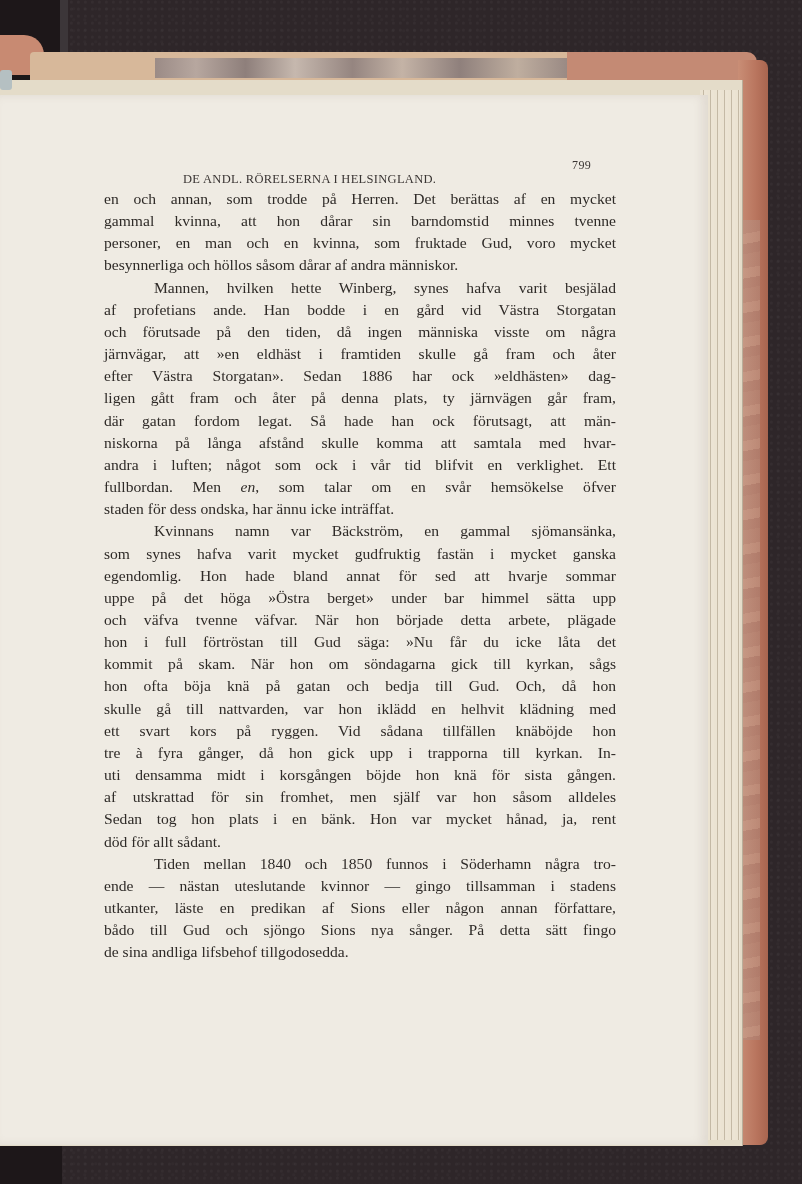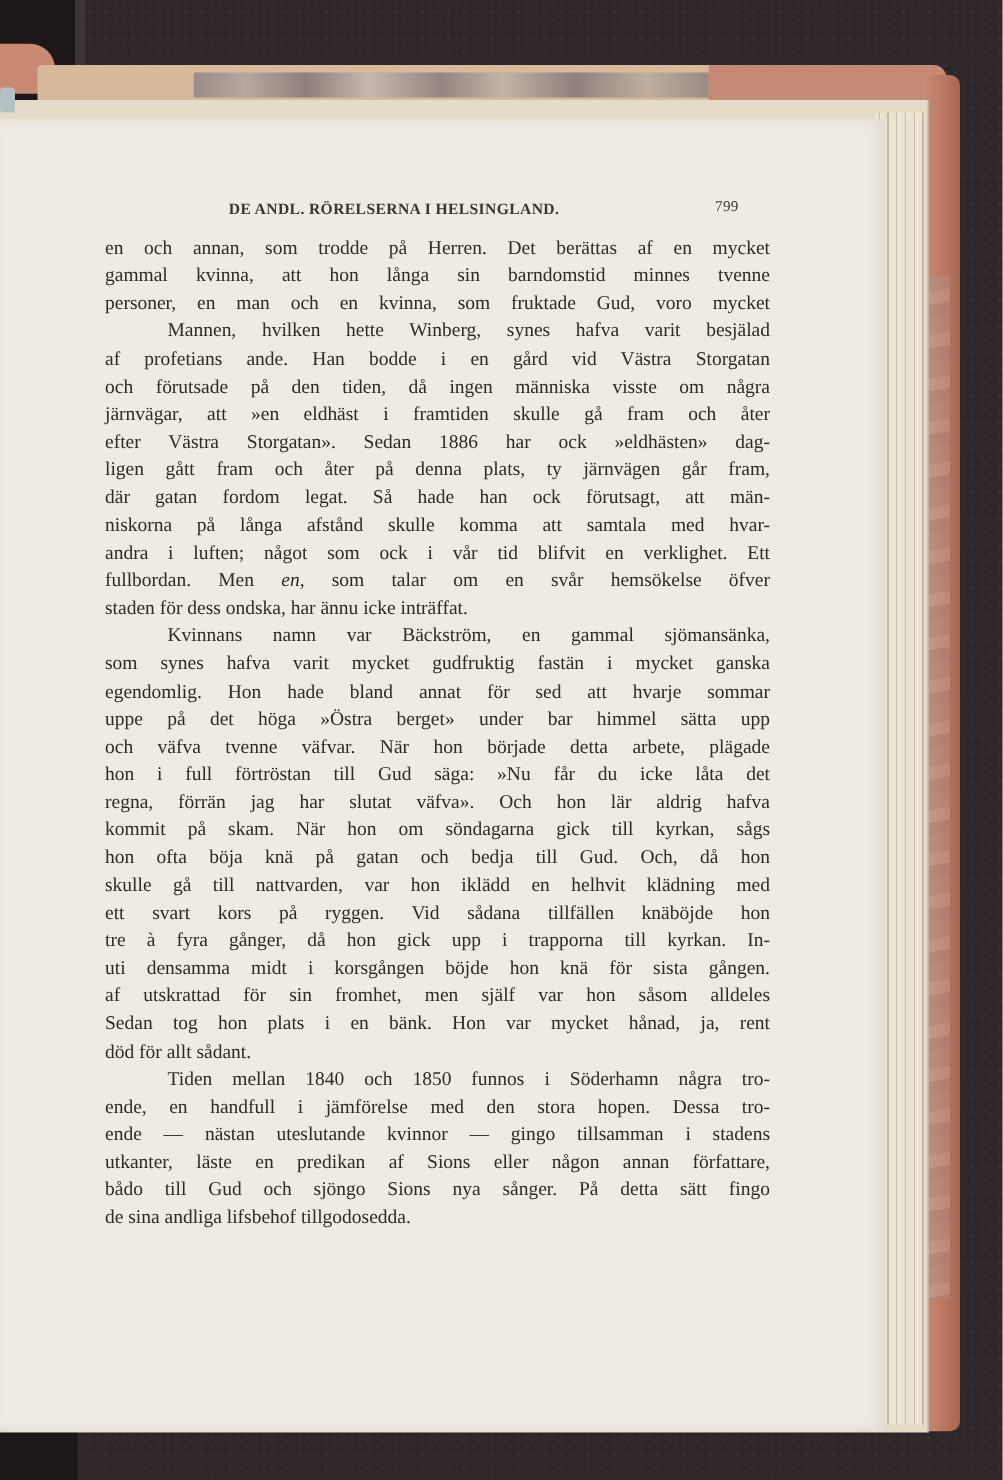--- a/index.html
+++ b/index.html
@@ -53,24 +53,24 @@
   .page {
     position: absolute; left: 0; top: 95px; width: 708px; height: 1050px;
     background: #efebe3;
     box-shadow: inset -6px 0 10px rgba(120,100,80,0.12);
   }
   .running-head {
     position: absolute; left: 183px; top: 160px; width: 420px;
     font-family: "Liberation Serif", serif; font-size: 12.5px; color: #3a3533;
     letter-spacing: 0.3px;
   }
-  .running-head .title { position: absolute; left: 0; top: 0; font-weight: bold; }
+  .running-head .title { position: absolute; left: 0; top: 12px; }
   .running-head .pageno { position: absolute; right: 12px; top: -2px; font-size: 12px; }
   .body { position: absolute; left: 84px; top: 188px; width: 532px; }
-  .line { display: block; white-space: nowrap; }
+  .line { display: block; white-space: nowrap; margin-left: 20px; }
   .line.j { text-align: justify; text-align-last: justify; }
   .line.l { text-align: left; text-align-last: left; }
   .ital { font-style: italic; }
   .spine-thread {
     position: absolute; left: 0; top: 70px; width: 12px; height: 20px;
     background: #b5c0c2; border-radius: 3px;
   }
   .corner-fray {
     position: absolute; left: 0; top: 35px; width: 44px; height: 40px;
     background: #c88a72; border-radius: 0 20px 10px 0;
@@ -93,22 +93,23 @@
 <div class="page"></div>
 
 <div class="running-head">
   <span class="title">DE ANDL. RÖRELSERNA I HELSINGLAND.</span>
   <span class="pageno">799</span>
 </div>
 
 <div class="body" id="body">
     <div>
       <span class="line j" style="font-family: &quot;Liberation Serif&quot;, serif; font-size: 15.6px; line-height: 22.15px; color: rgb(46, 42, 39); white-space: normal; text-align: justify; text-align-last: justify;">en och annan, som trodde på Herren. Det berättas af en mycket</span>
-      <span class="line j" style="font-family: &quot;Liberation Serif&quot;, serif; font-size: 15.6px; line-height: 22.15px; color: rgb(46, 42, 39); white-space: normal; text-align: justify; text-align-last: justify;">gammal kvinna, att hon långa sin barndomstid minnes tvenne</span>
+      <span class="line j" style="font-family: &quot;Liberation Serif&quot;, serif; font-size: 15.6px; line-height: 22.15px; color: rgb(46, 42, 39); white-space: normal; text-align: justify; text-align-last: justify;">gammal kvinna, att hon dårar sin barndomstid minnes tvenne</span>
       <span class="line j" style="font-family: &quot;Liberation Serif&quot;, serif; font-size: 15.6px; line-height: 22.15px; color: rgb(46, 42, 39); white-space: normal; text-align: justify; text-align-last: justify;">personer, en man och en kvinna, som fruktade Gud, voro mycket</span>
+      <span class="line l" style="font-family: &quot;Liberation Serif&quot;, serif; font-size: 15.6px; line-height: 22.15px; color: rgb(46, 42, 39); white-space: normal;">besynnerliga och höllos såsom dårar af andra människor.</span>
     </div>
     <div>
       <span class="line j" style="font-family: &quot;Liberation Serif&quot;, serif; font-size: 15.6px; line-height: 22.15px; color: rgb(46, 42, 39); white-space: normal; text-indent: 50px; text-align: justify; text-align-last: justify;">Mannen, hvilken hette Winberg, synes hafva varit besjälad</span>
       <span class="line j" style="font-family: &quot;Liberation Serif&quot;, serif; font-size: 15.6px; line-height: 22.15px; color: rgb(46, 42, 39); white-space: normal; text-align: justify; text-align-last: justify;">af profetians ande. Han bodde i en gård vid Västra Storgatan</span>
       <span class="line j" style="font-family: &quot;Liberation Serif&quot;, serif; font-size: 15.6px; line-height: 22.15px; color: rgb(46, 42, 39); white-space: normal; text-align: justify; text-align-last: justify;">och förutsade på den tiden, då ingen människa visste om några</span>
       <span class="line j" style="font-family: &quot;Liberation Serif&quot;, serif; font-size: 15.6px; line-height: 22.15px; color: rgb(46, 42, 39); white-space: normal; text-align: justify; text-align-last: justify;">järnvägar, att »en eldhäst i framtiden skulle gå fram och åter</span>
       <span class="line j" style="font-family: &quot;Liberation Serif&quot;, serif; font-size: 15.6px; line-height: 22.15px; color: rgb(46, 42, 39); white-space: normal; text-align: justify; text-align-last: justify;">efter Västra Storgatan». Sedan 1886 har ock »eldhästen» dag-</span>
       <span class="line j" style="font-family: &quot;Liberation Serif&quot;, serif; font-size: 15.6px; line-height: 22.15px; color: rgb(46, 42, 39); white-space: normal; text-align: justify; text-align-last: justify;">ligen gått fram och åter på denna plats, ty järnvägen går fram,</span>
       <span class="line j" style="font-family: &quot;Liberation Serif&quot;, serif; font-size: 15.6px; line-height: 22.15px; color: rgb(46, 42, 39); white-space: normal; text-align: justify; text-align-last: justify;">där gatan fordom legat. Så hade han ock förutsagt, att män-</span>
       <span class="line j" style="font-family: &quot;Liberation Serif&quot;, serif; font-size: 15.6px; line-height: 22.15px; color: rgb(46, 42, 39); white-space: normal; text-align: justify; text-align-last: justify;">niskorna på långa afstånd skulle komma att samtala med hvar-</span>
@@ -116,32 +117,30 @@
       <span class="line j" style="font-family: &quot;Liberation Serif&quot;, serif; font-size: 15.6px; line-height: 22.15px; color: rgb(46, 42, 39); white-space: normal; text-align: justify; text-align-last: justify;">fullbordan. Men <i class="ital">en</i>, som talar om en svår hemsökelse öfver</span>
       <span class="line l" style="font-family: &quot;Liberation Serif&quot;, serif; font-size: 15.6px; line-height: 22.15px; color: rgb(46, 42, 39); white-space: normal;">staden för dess ondska, har ännu icke inträffat.</span>
     </div>
     <div>
       <span class="line j" style="font-family: &quot;Liberation Serif&quot;, serif; font-size: 15.6px; line-height: 22.15px; color: rgb(46, 42, 39); white-space: normal; text-indent: 50px; text-align: justify; text-align-last: justify;">Kvinnans namn var Bäckström, en gammal sjömansänka,</span>
       <span class="line j" style="font-family: &quot;Liberation Serif&quot;, serif; font-size: 15.6px; line-height: 22.15px; color: rgb(46, 42, 39); white-space: normal; text-align: justify; text-align-last: justify;">som synes hafva varit mycket gudfruktig fastän i mycket ganska</span>
       <span class="line j" style="font-family: &quot;Liberation Serif&quot;, serif; font-size: 15.6px; line-height: 22.15px; color: rgb(46, 42, 39); white-space: normal; text-align: justify; text-align-last: justify;">egendomlig. Hon hade bland annat för sed att hvarje sommar</span>
       <span class="line j" style="font-family: &quot;Liberation Serif&quot;, serif; font-size: 15.6px; line-height: 22.15px; color: rgb(46, 42, 39); white-space: normal; text-align: justify; text-align-last: justify;">uppe på det höga »Östra berget» under bar himmel sätta upp</span>
       <span class="line j" style="font-family: &quot;Liberation Serif&quot;, serif; font-size: 15.6px; line-height: 22.15px; color: rgb(46, 42, 39); white-space: normal; text-align: justify; text-align-last: justify;">och väfva tvenne väfvar. När hon började detta arbete, plägade</span>
       <span class="line j" style="font-family: &quot;Liberation Serif&quot;, serif; font-size: 15.6px; line-height: 22.15px; color: rgb(46, 42, 39); white-space: normal; text-align: justify; text-align-last: justify;">hon i full förtröstan till Gud säga: »Nu får du icke låta det</span>
-      <span class="line j" style="font-family: &quot;Liberation Serif&quot;, serif; font-size: 15.6px; line-height: 22.15px; color: rgb(46, 42, 39); white-space: normal; text-align: justify; text-align-last: justify;">regna, förrän jag har slutat väfva». Och hon lär aldrig hafva</span>
       <span class="line j" style="font-family: &quot;Liberation Serif&quot;, serif; font-size: 15.6px; line-height: 22.15px; color: rgb(46, 42, 39); white-space: normal; text-align: justify; text-align-last: justify;">kommit på skam. När hon om söndagarna gick till kyrkan, sågs</span>
       <span class="line j" style="font-family: &quot;Liberation Serif&quot;, serif; font-size: 15.6px; line-height: 22.15px; color: rgb(46, 42, 39); white-space: normal; text-align: justify; text-align-last: justify;">hon ofta böja knä på gatan och bedja till Gud. Och, då hon</span>
       <span class="line j" style="font-family: &quot;Liberation Serif&quot;, serif; font-size: 15.6px; line-height: 22.15px; color: rgb(46, 42, 39); white-space: normal; text-align: justify; text-align-last: justify;">skulle gå till nattvarden, var hon iklädd en helhvit klädning med</span>
       <span class="line j" style="font-family: &quot;Liberation Serif&quot;, serif; font-size: 15.6px; line-height: 22.15px; color: rgb(46, 42, 39); white-space: normal; text-align: justify; text-align-last: justify;">ett svart kors på ryggen. Vid sådana tillfällen knäböjde hon</span>
       <span class="line j" style="font-family: &quot;Liberation Serif&quot;, serif; font-size: 15.6px; line-height: 22.15px; color: rgb(46, 42, 39); white-space: normal; text-align: justify; text-align-last: justify;">tre à fyra gånger, då hon gick upp i trapporna till kyrkan. In-</span>
       <span class="line j" style="font-family: &quot;Liberation Serif&quot;, serif; font-size: 15.6px; line-height: 22.15px; color: rgb(46, 42, 39); white-space: normal; text-align: justify; text-align-last: justify;">uti densamma midt i korsgången böjde hon knä för sista gången.</span>
       <span class="line j" style="font-family: &quot;Liberation Serif&quot;, serif; font-size: 15.6px; line-height: 22.15px; color: rgb(46, 42, 39); white-space: normal; text-align: justify; text-align-last: justify;">af utskrattad för sin fromhet, men själf var hon såsom alldeles</span>
       <span class="line j" style="font-family: &quot;Liberation Serif&quot;, serif; font-size: 15.6px; line-height: 22.15px; color: rgb(46, 42, 39); white-space: normal; text-align: justify; text-align-last: justify;">Sedan tog hon plats i en bänk. Hon var mycket hånad, ja, rent</span>
       <span class="line l" style="font-family: &quot;Liberation Serif&quot;, serif; font-size: 15.6px; line-height: 22.15px; color: rgb(46, 42, 39); white-space: normal;">död för allt sådant.</span>
     </div>
     <div>
       <span class="line j" style="font-family: &quot;Liberation Serif&quot;, serif; font-size: 15.6px; line-height: 22.15px; color: rgb(46, 42, 39); white-space: normal; text-indent: 50px; text-align: justify; text-align-last: justify;">Tiden mellan 1840 och 1850 funnos i Söderhamn några tro-</span>
-      <span class="line j" style="font-family: &quot;Liberation Serif&quot;, serif; font-size: 15.6px; line-height: 22.15px; color: rgb(46, 42, 39); white-space: normal; text-align: justify; text-align-last: justify;">ende, en handfull i jämförelse med den stora hopen. Dessa tro-</span>
       <span class="line j" style="font-family: &quot;Liberation Serif&quot;, serif; font-size: 15.6px; line-height: 22.15px; color: rgb(46, 42, 39); white-space: normal; text-align: justify; text-align-last: justify;">ende — nästan uteslutande kvinnor — gingo tillsamman i stadens</span>
       <span class="line j" style="font-family: &quot;Liberation Serif&quot;, serif; font-size: 15.6px; line-height: 22.15px; color: rgb(46, 42, 39); white-space: normal; text-align: justify; text-align-last: justify;">utkanter, läste en predikan af Sions eller någon annan författare,</span>
       <span class="line j" style="font-family: &quot;Liberation Serif&quot;, serif; font-size: 15.6px; line-height: 22.15px; color: rgb(46, 42, 39); white-space: normal; text-align: justify; text-align-last: justify;">bådo till Gud och sjöngo Sions nya sånger. På detta sätt fingo</span>
       <span class="line l" style="font-family: &quot;Liberation Serif&quot;, serif; font-size: 15.6px; line-height: 22.15px; color: rgb(46, 42, 39); white-space: normal;">de sina andliga lifsbehof tillgodosedda.</span>
     </div>
   </div>
 
 </body></html>

